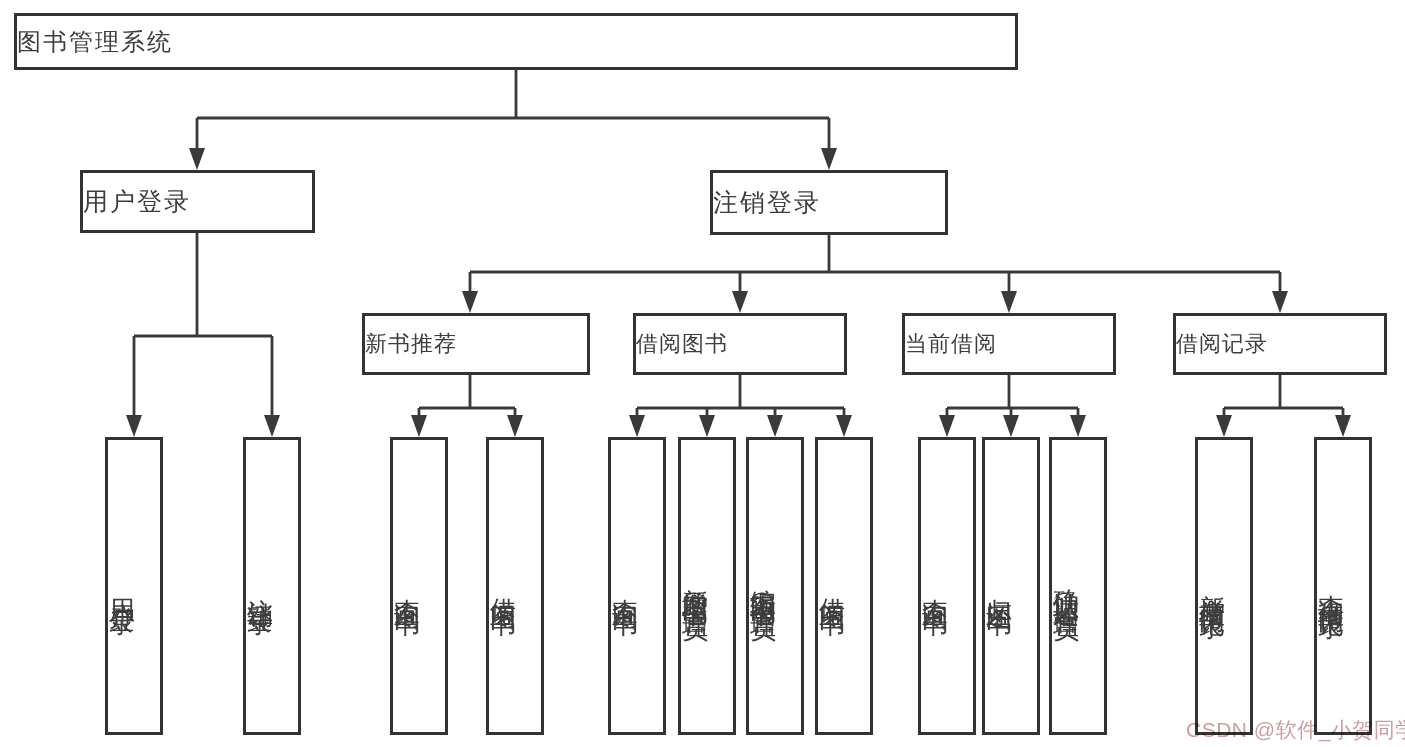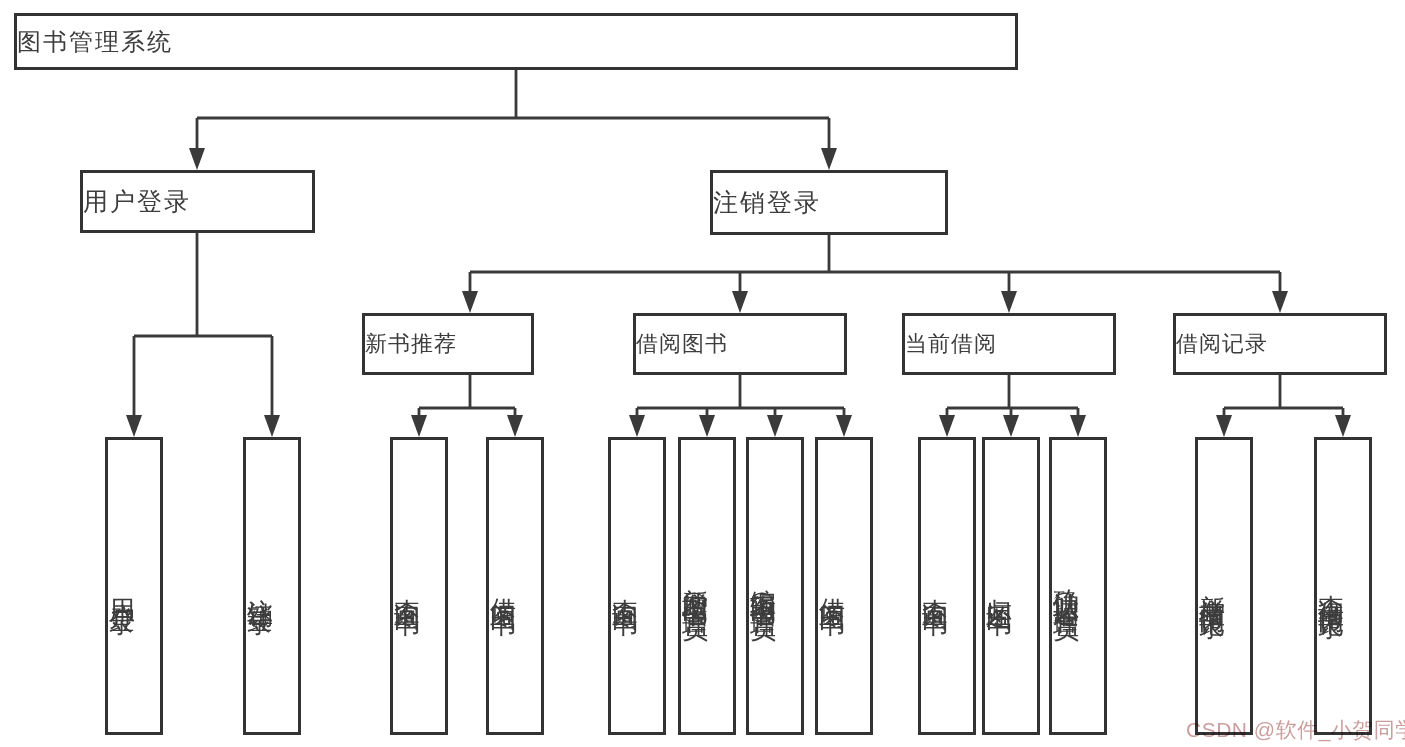--- a/index.html
+++ b/index.html
@@ -26,21 +26,21 @@
     display: flex;
     align-items: center;
     justify-content: flex-start;
     z-index: 2;
   }
   .box-root   { left:14px;  top:13px;  width:1004px; height:57px; font-size:24px; letter-spacing:2px; }
   .box-l2     { top:170px; height:63px; font-size:25px; letter-spacing:2px; }
   .box-user   { left:80px;  width:235px; }
   .box-mgmt   { left:710px; width:238px; height:65px; }
   .box-l3     { top:313px; height:62px; font-size:22px; letter-spacing:1px; }
-  .box-rec    { left:362px;  width:172px;font-family:Liberation Mono, monospace; }
+  .box-rec    { left:362px;  width:228px;font-family:Liberation Mono, monospace; }
   .box-borrow { left:633px;  width:214px; }
   .box-cur    { left:902px;  width:214px; }
   .box-hist   { left:1173px; width:214px; }
   .box-leaf   { top:437px; height:298px; width:58px; font-size:26px; }
   .vtext {
     writing-mode: vertical-lr;
     text-orientation: mixed;
     letter-spacing: 4px;
     line-height: 1.1;
     white-space: nowrap;

